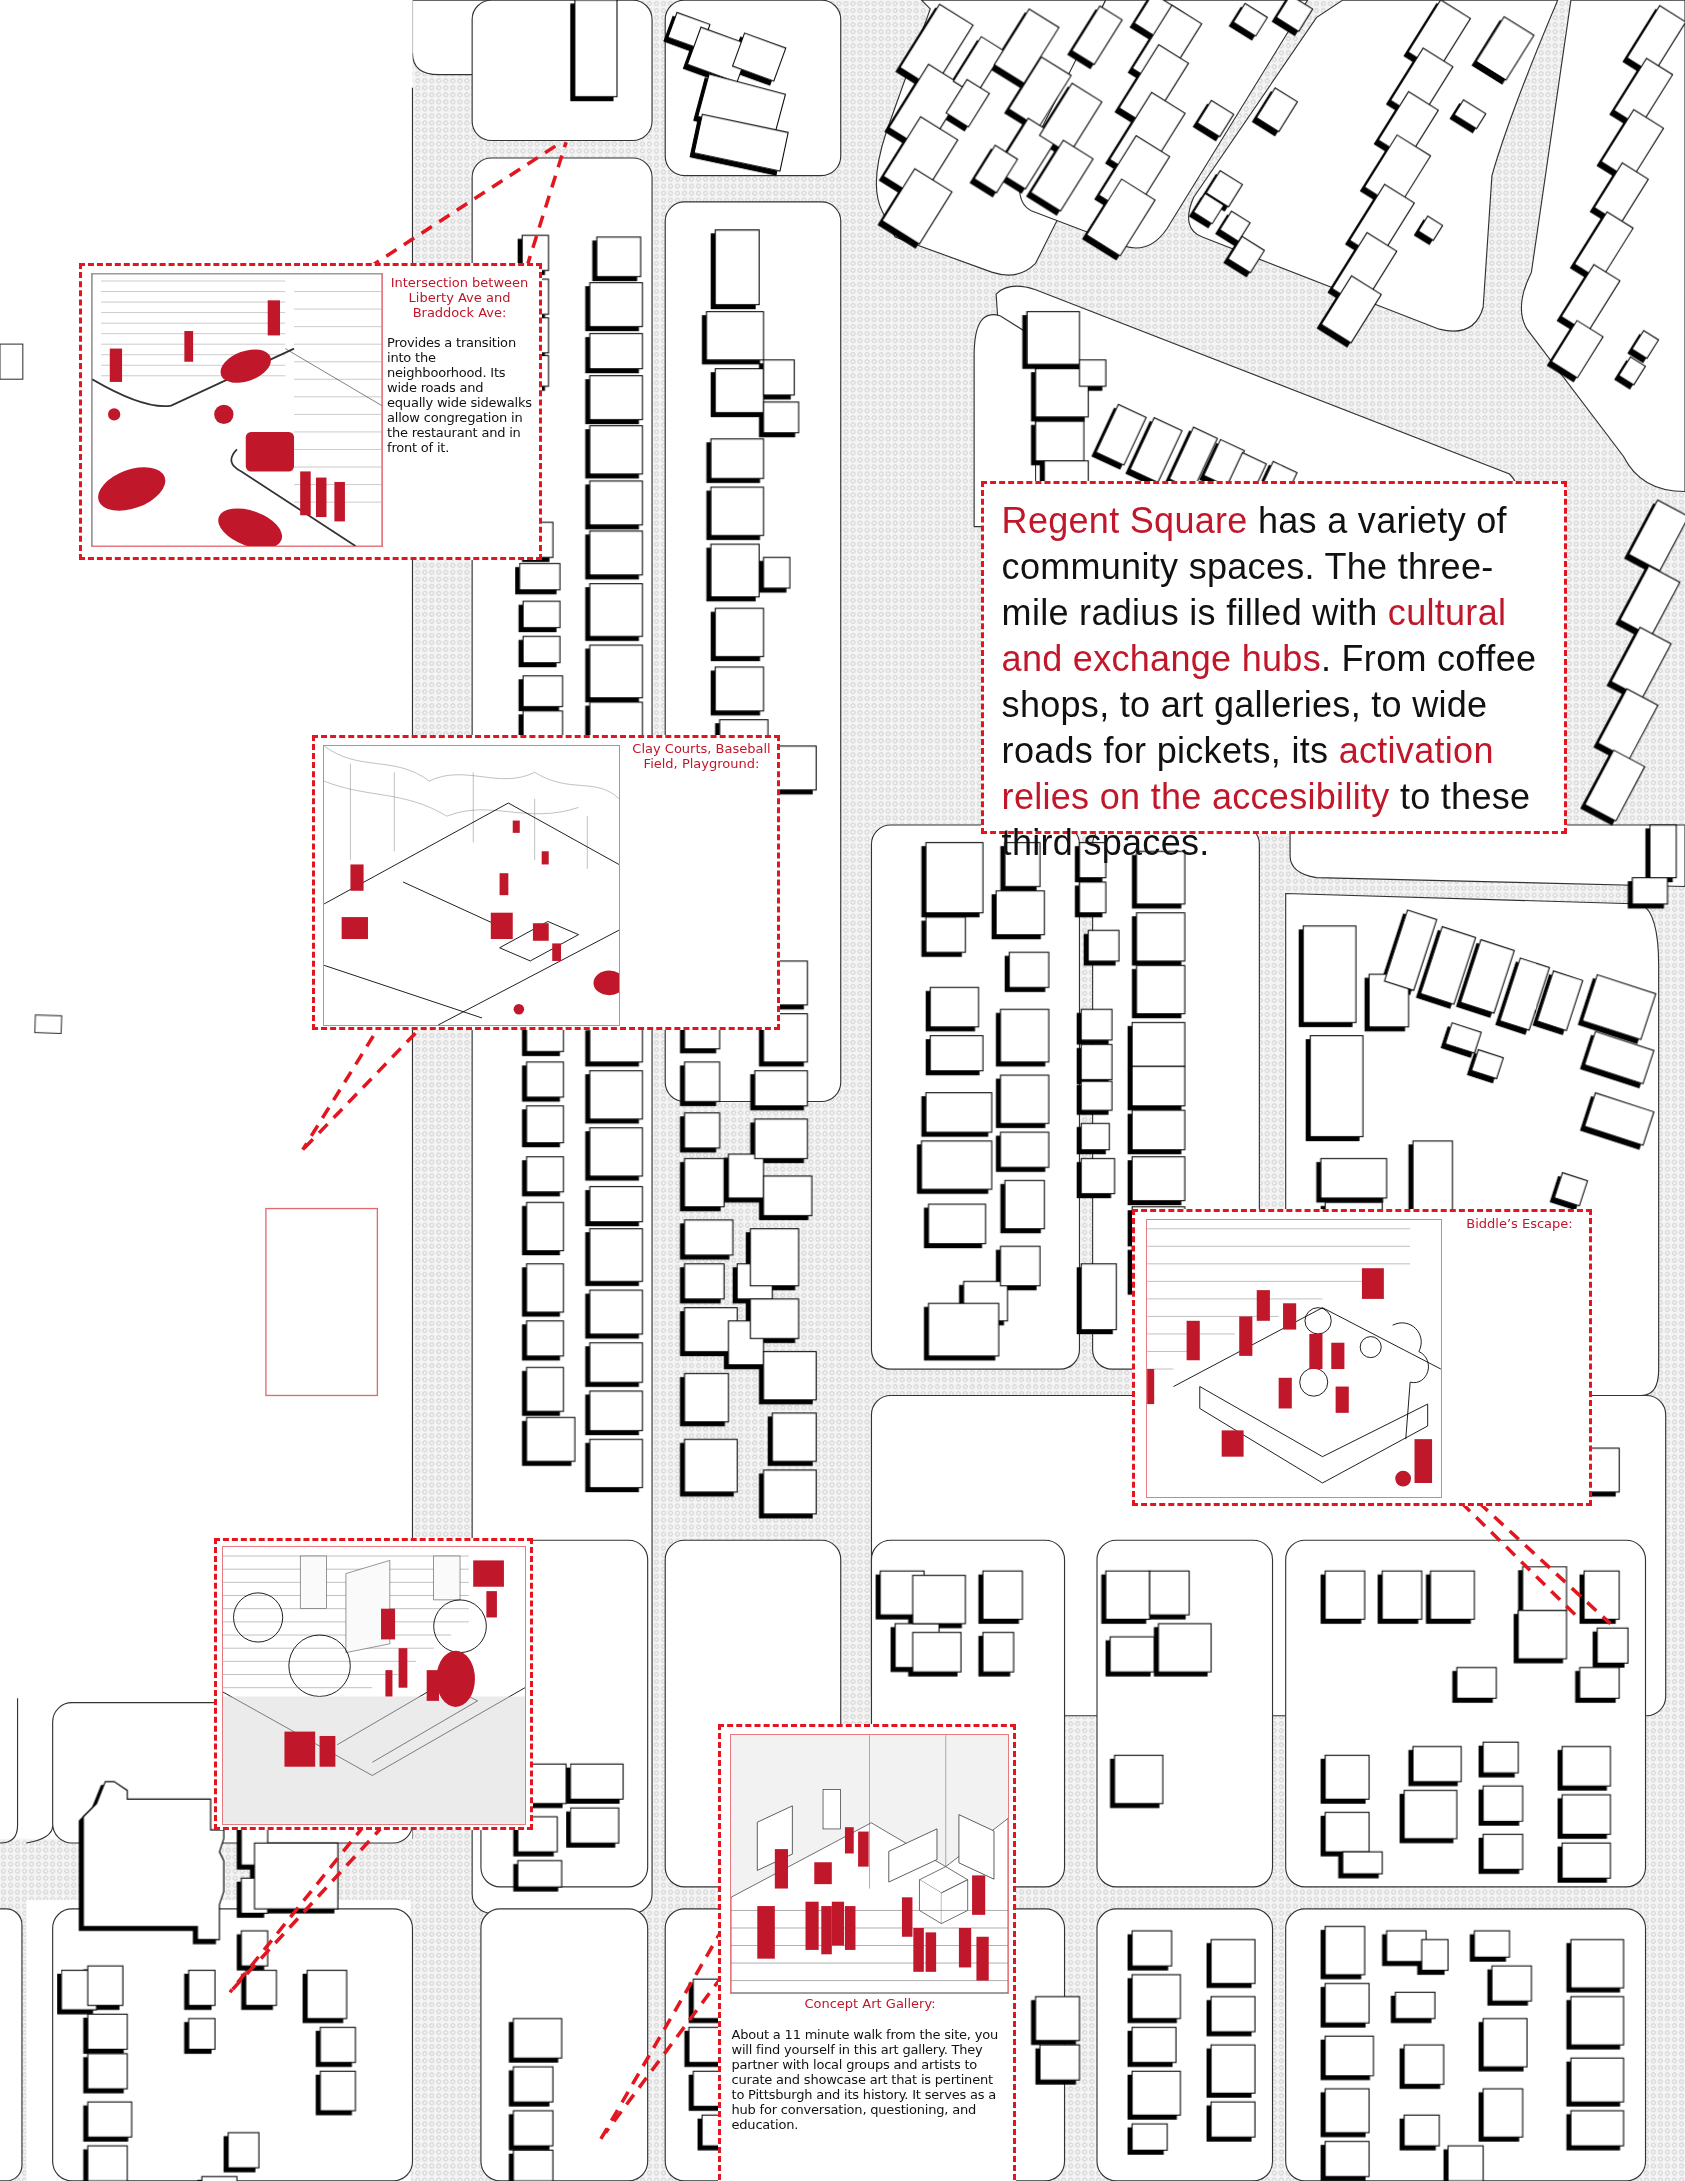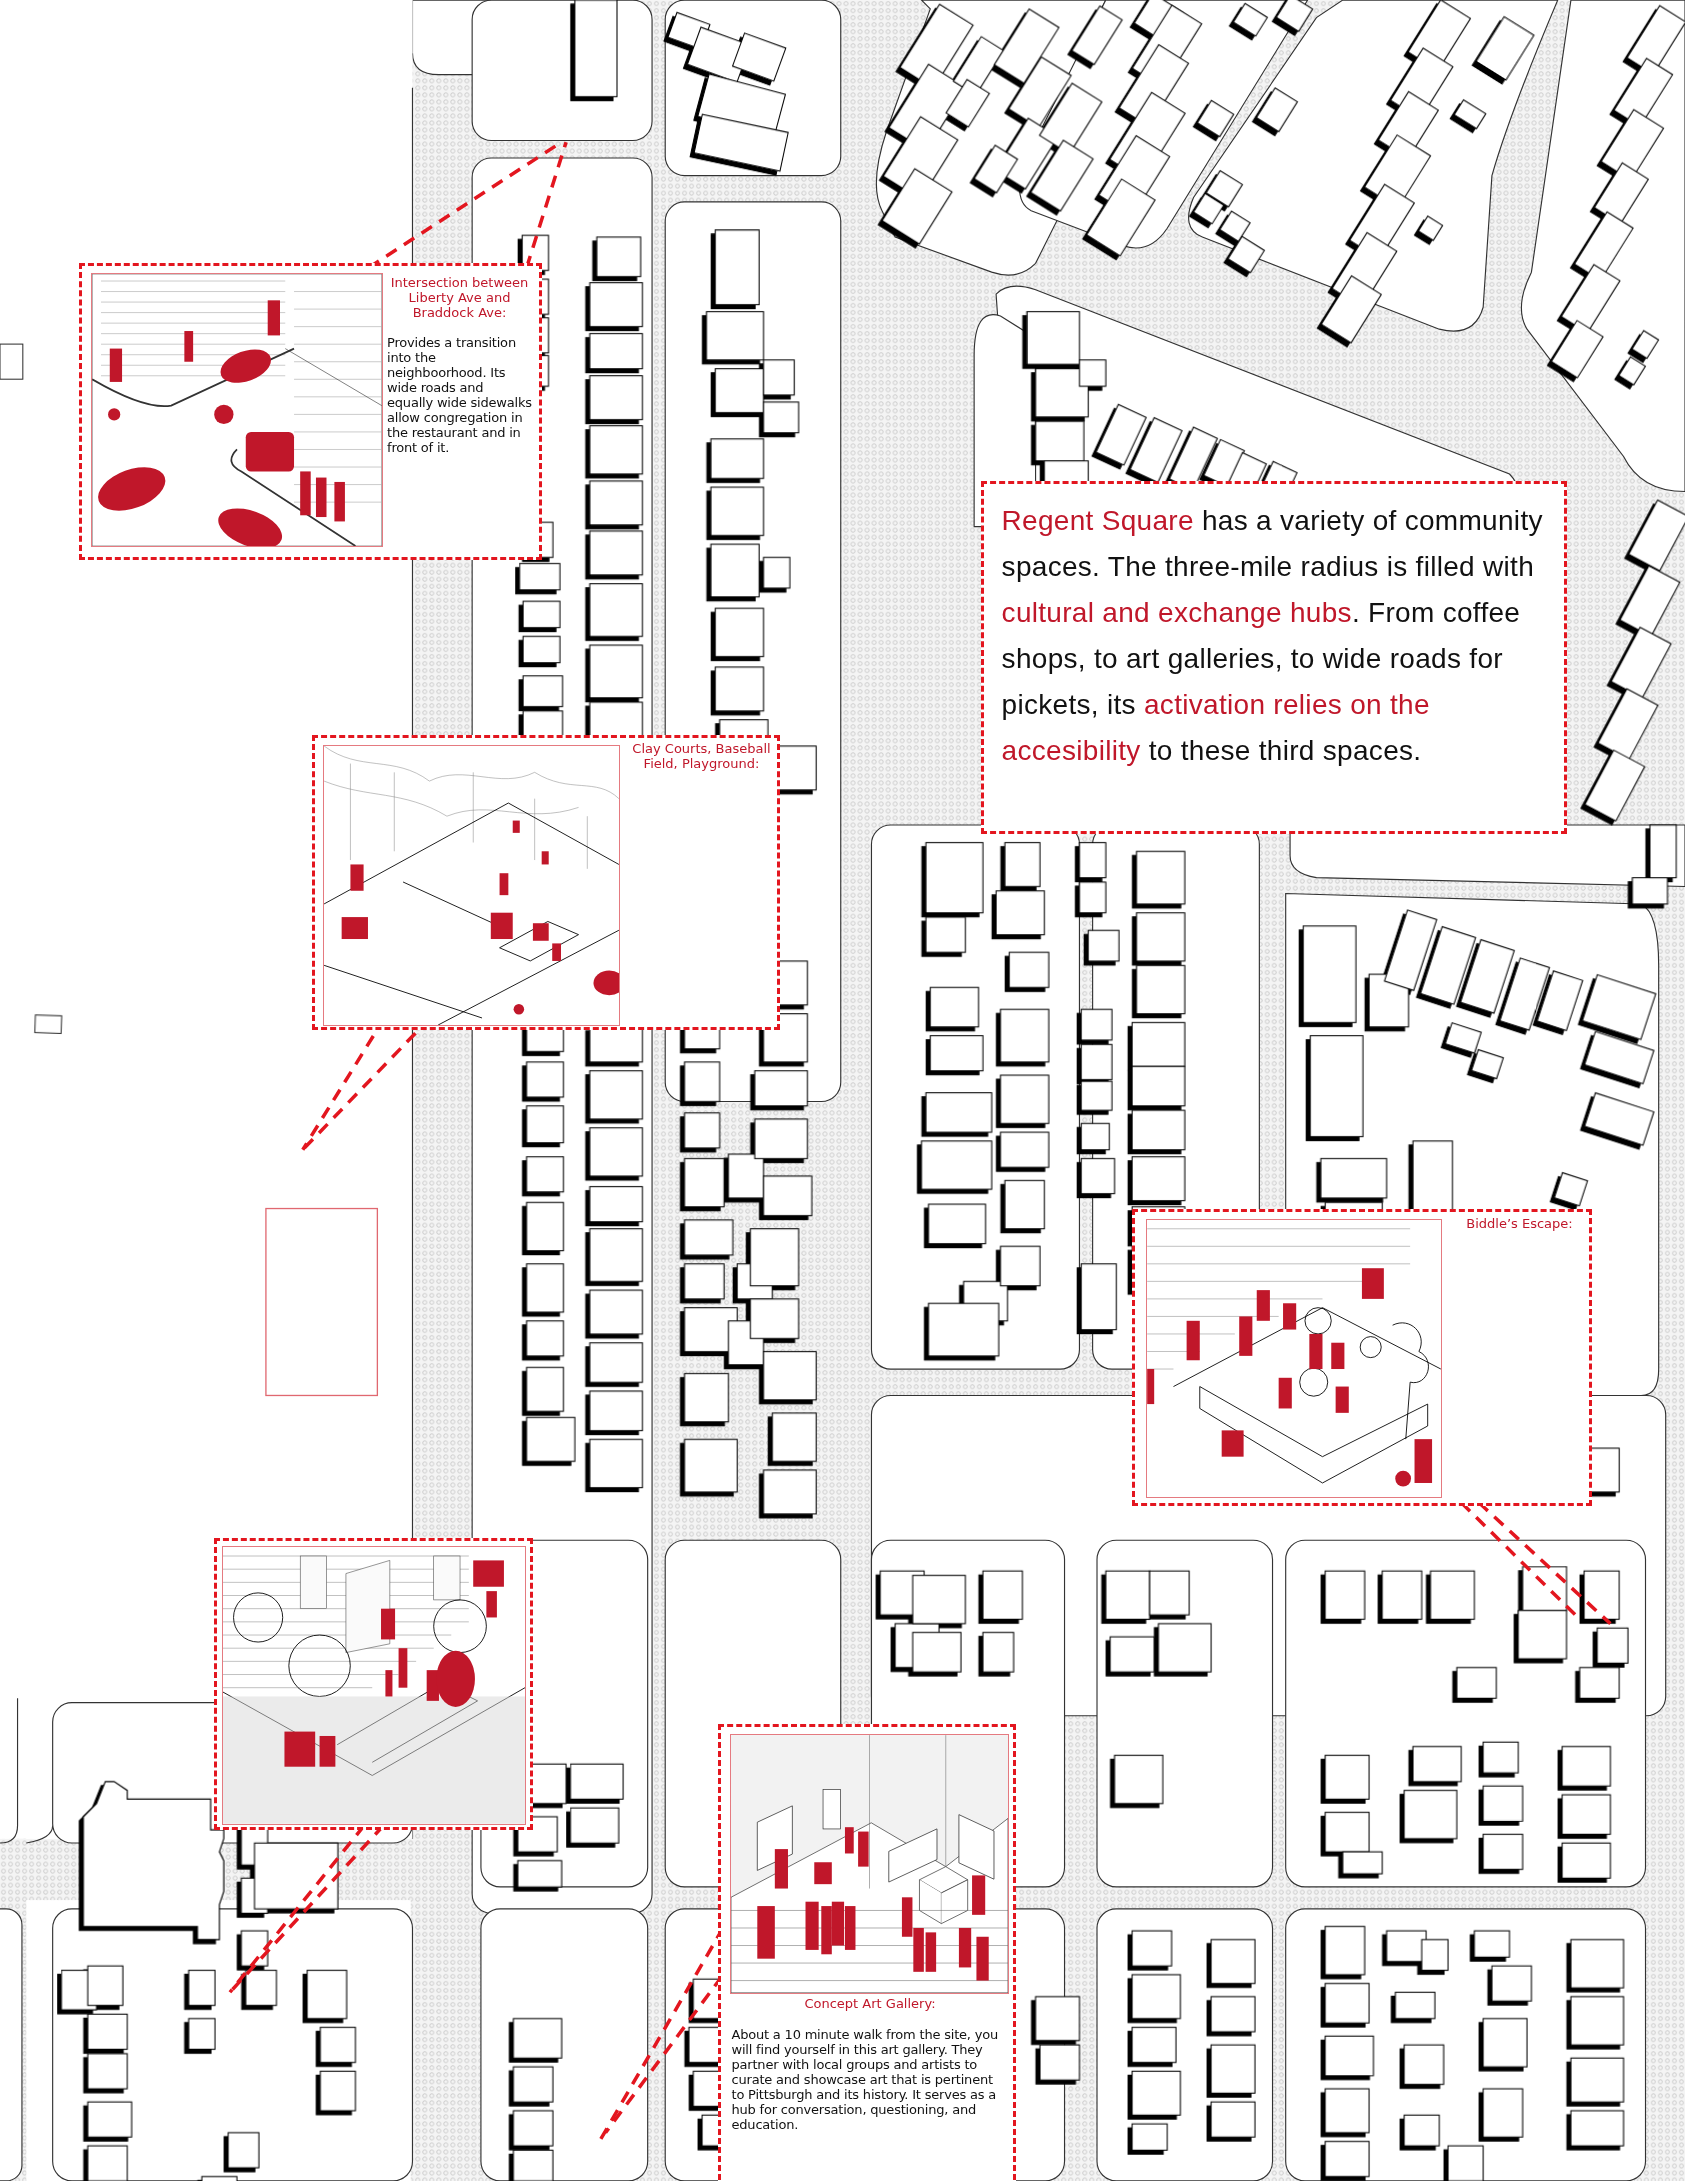--- a/index.html
+++ b/index.html
@@ -3,21 +3,21 @@
 <meta charset="utf-8">
 <style>
   html, body { margin:0; padding:0; background:#fff; }
   body { width:1685px; height:2181px; position:relative; overflow:hidden; font-family:"Liberation Sans", sans-serif; }
   #map { position:absolute; left:0; top:0; width:1685px; height:2181px; }
   .callout { position:absolute; background:#fff; border:3.5px dashed #e3161f; box-sizing:border-box; }
   .callout .img { position:absolute; border:1.3px solid #e57a80; background:#fff; overflow:hidden; }
   .callout .txt { position:absolute; font-family:"DejaVu Sans", sans-serif; color:#111; }
   .callout .ttl { color:#c0172a; font-size:13px; line-height:15px; display:block;text-align:center; }
   .callout .body { font-size:13px; line-height:15px; display:block; margin-top:15px; letter-spacing:-0.2px; }
-  .main-box { position:absolute; left:981px; top:481px; width:586px; height:353px; background:#fff; border:3.5px dashed #e3161f; box-sizing:border-box; padding:14px 17.6px; font-family:"Liberation Sans", sans-serif; font-size:28px; line-height:46px; color:#111; letter-spacing:0.3px; }
+  .main-box { position:absolute; left:981px; top:481px; width:586px; height:353px; background:#fff; border:3.5px dashed #e3161f; box-sizing:border-box; padding:14px 17.6px; font-family:"Liberation Sans", sans-serif; font-size:36px; line-height:46px; color:#111; letter-spacing:0.3px; }
   .hl { color:#c0172a; }
 </style>
 </head>
 <body>
 
 <svg id="map" viewBox="0 0 1920 2485" xmlns="http://www.w3.org/2000/svg">
   <defs>
     <pattern id="roadDots" width="8" height="8" patternUnits="userSpaceOnUse">
       <rect width="8" height="8" fill="#f4f4f4"></rect>
       <circle cx="4" cy="4" r="2.3" fill="none" stroke="#c4c4c4" stroke-width="0.9"></circle>
@@ -633,16 +633,16 @@
         <rect x="208" y="220" width="12" height="50"></rect>
           <rect x="222" y="225" width="12" height="45"></rect>
         <rect x="275" y="160" width="15" height="45"></rect>
           <rect x="260" y="220" width="14" height="45"></rect>
         <rect x="280" y="230" width="14" height="50"></rect>
       </g>
     </svg>
   </div>
   <div class="txt" style="left:10.5px;top:269px;width:277px;">
     <span class="ttl">Concept Art Gallery:</span>
-    <span class="body" style="margin-top:16px;">About a 10 minute walk from the site, you will find yourself in this art gallery. They partner with local groups and artists to curate and showcase art that is pertinent to Pittsburgh and its history. It serves as a hub for conversation, questioning, and education.</span>
+    <span class="body" style="margin-top:16px;">About a 11 minute walk from the site, you will find yourself in this art gallery. They partner with local groups and artists to curate and showcase art that is pertinent to Pittsburgh and its history. It serves as a hub for conversation, questioning, and education.</span>
   </div>
 </div>
 
 
 </body></html>

